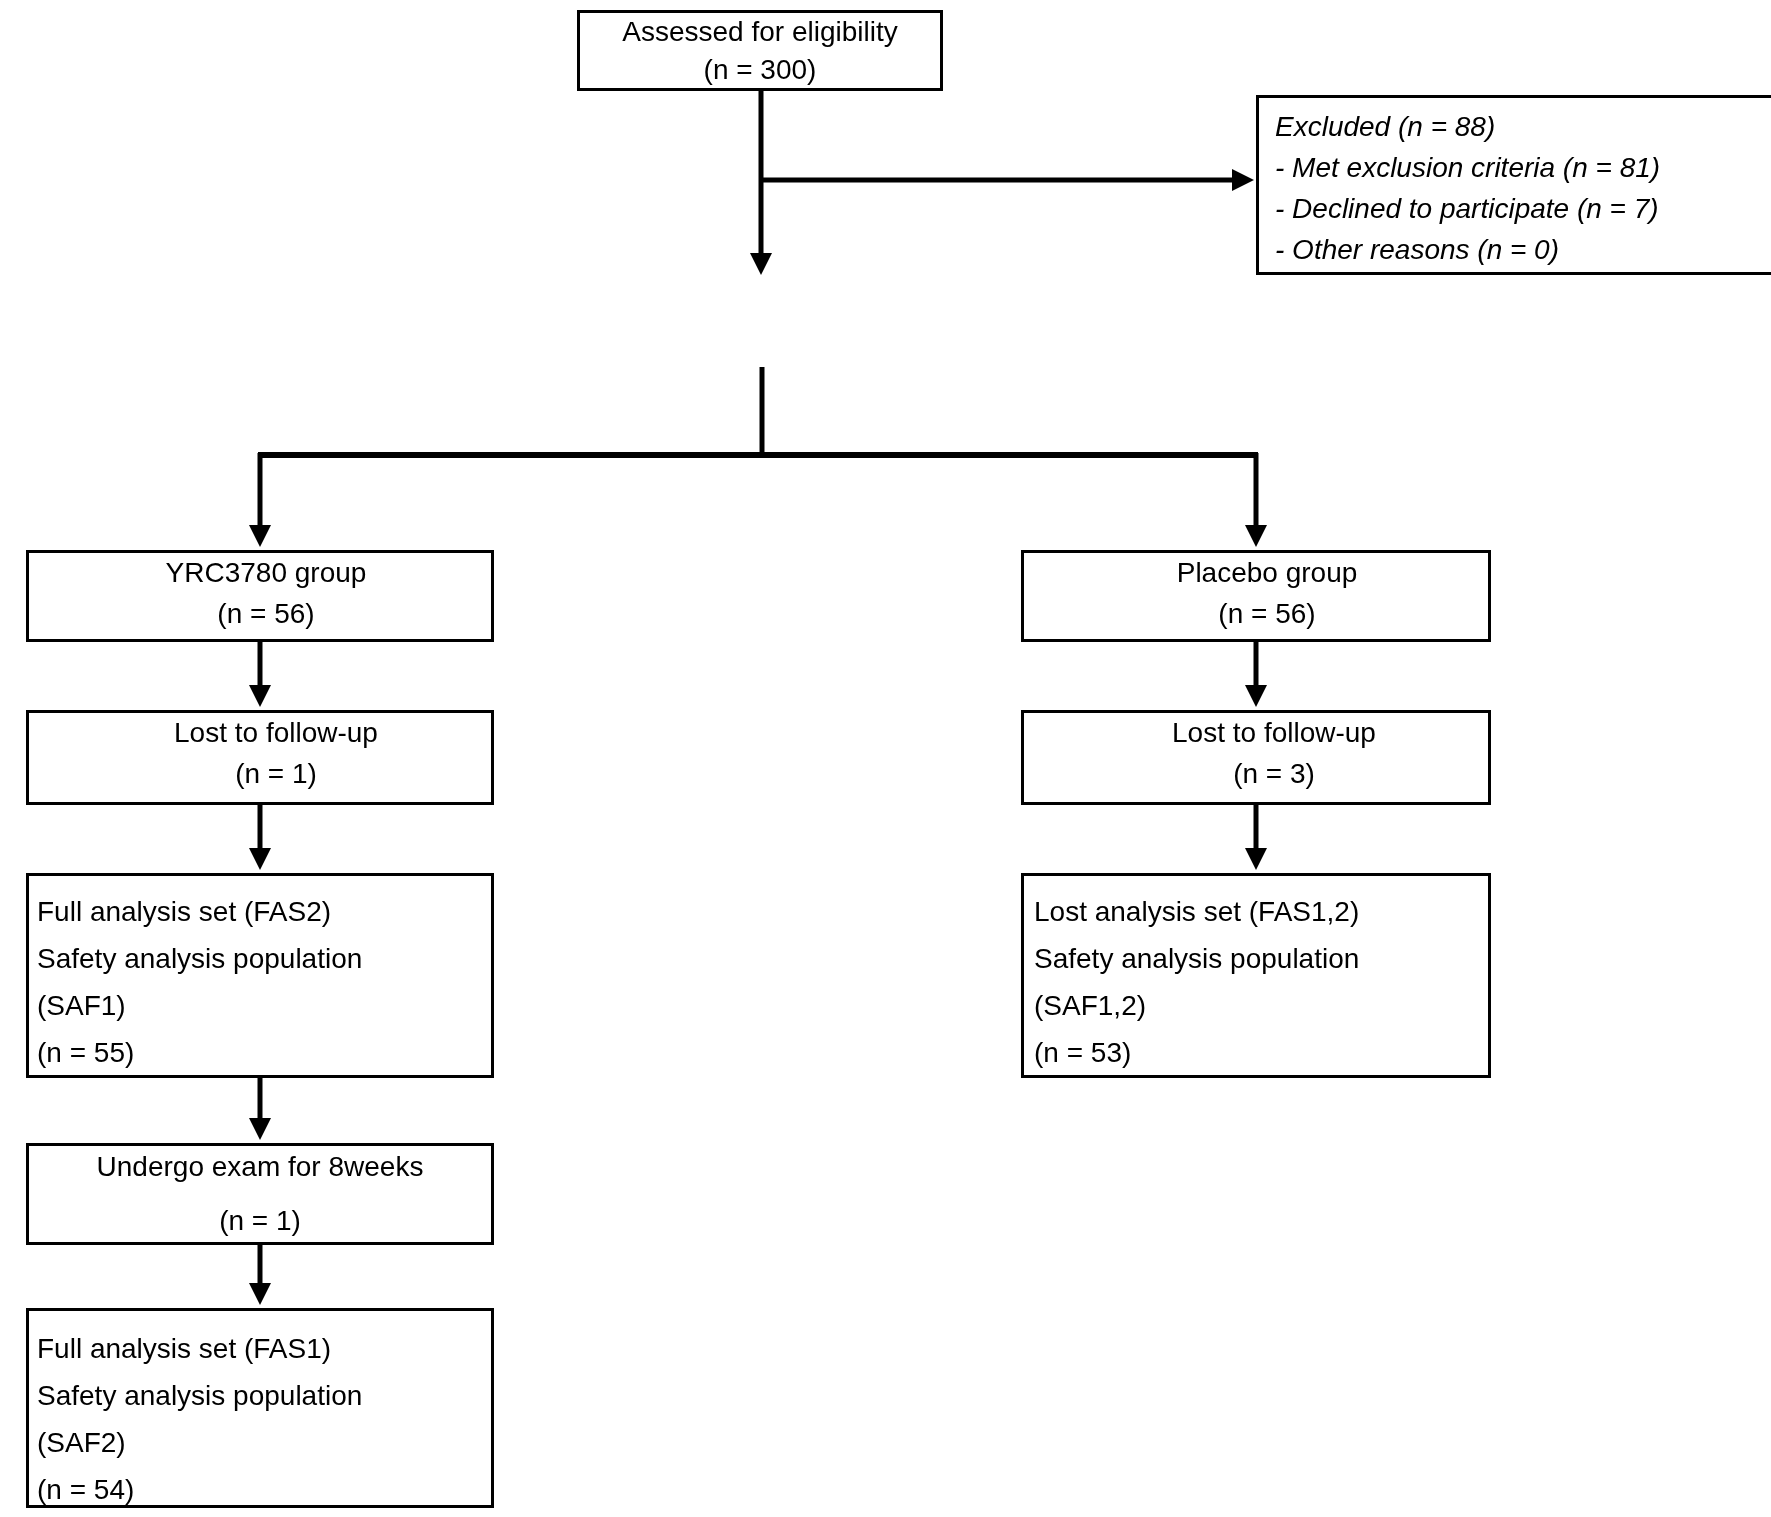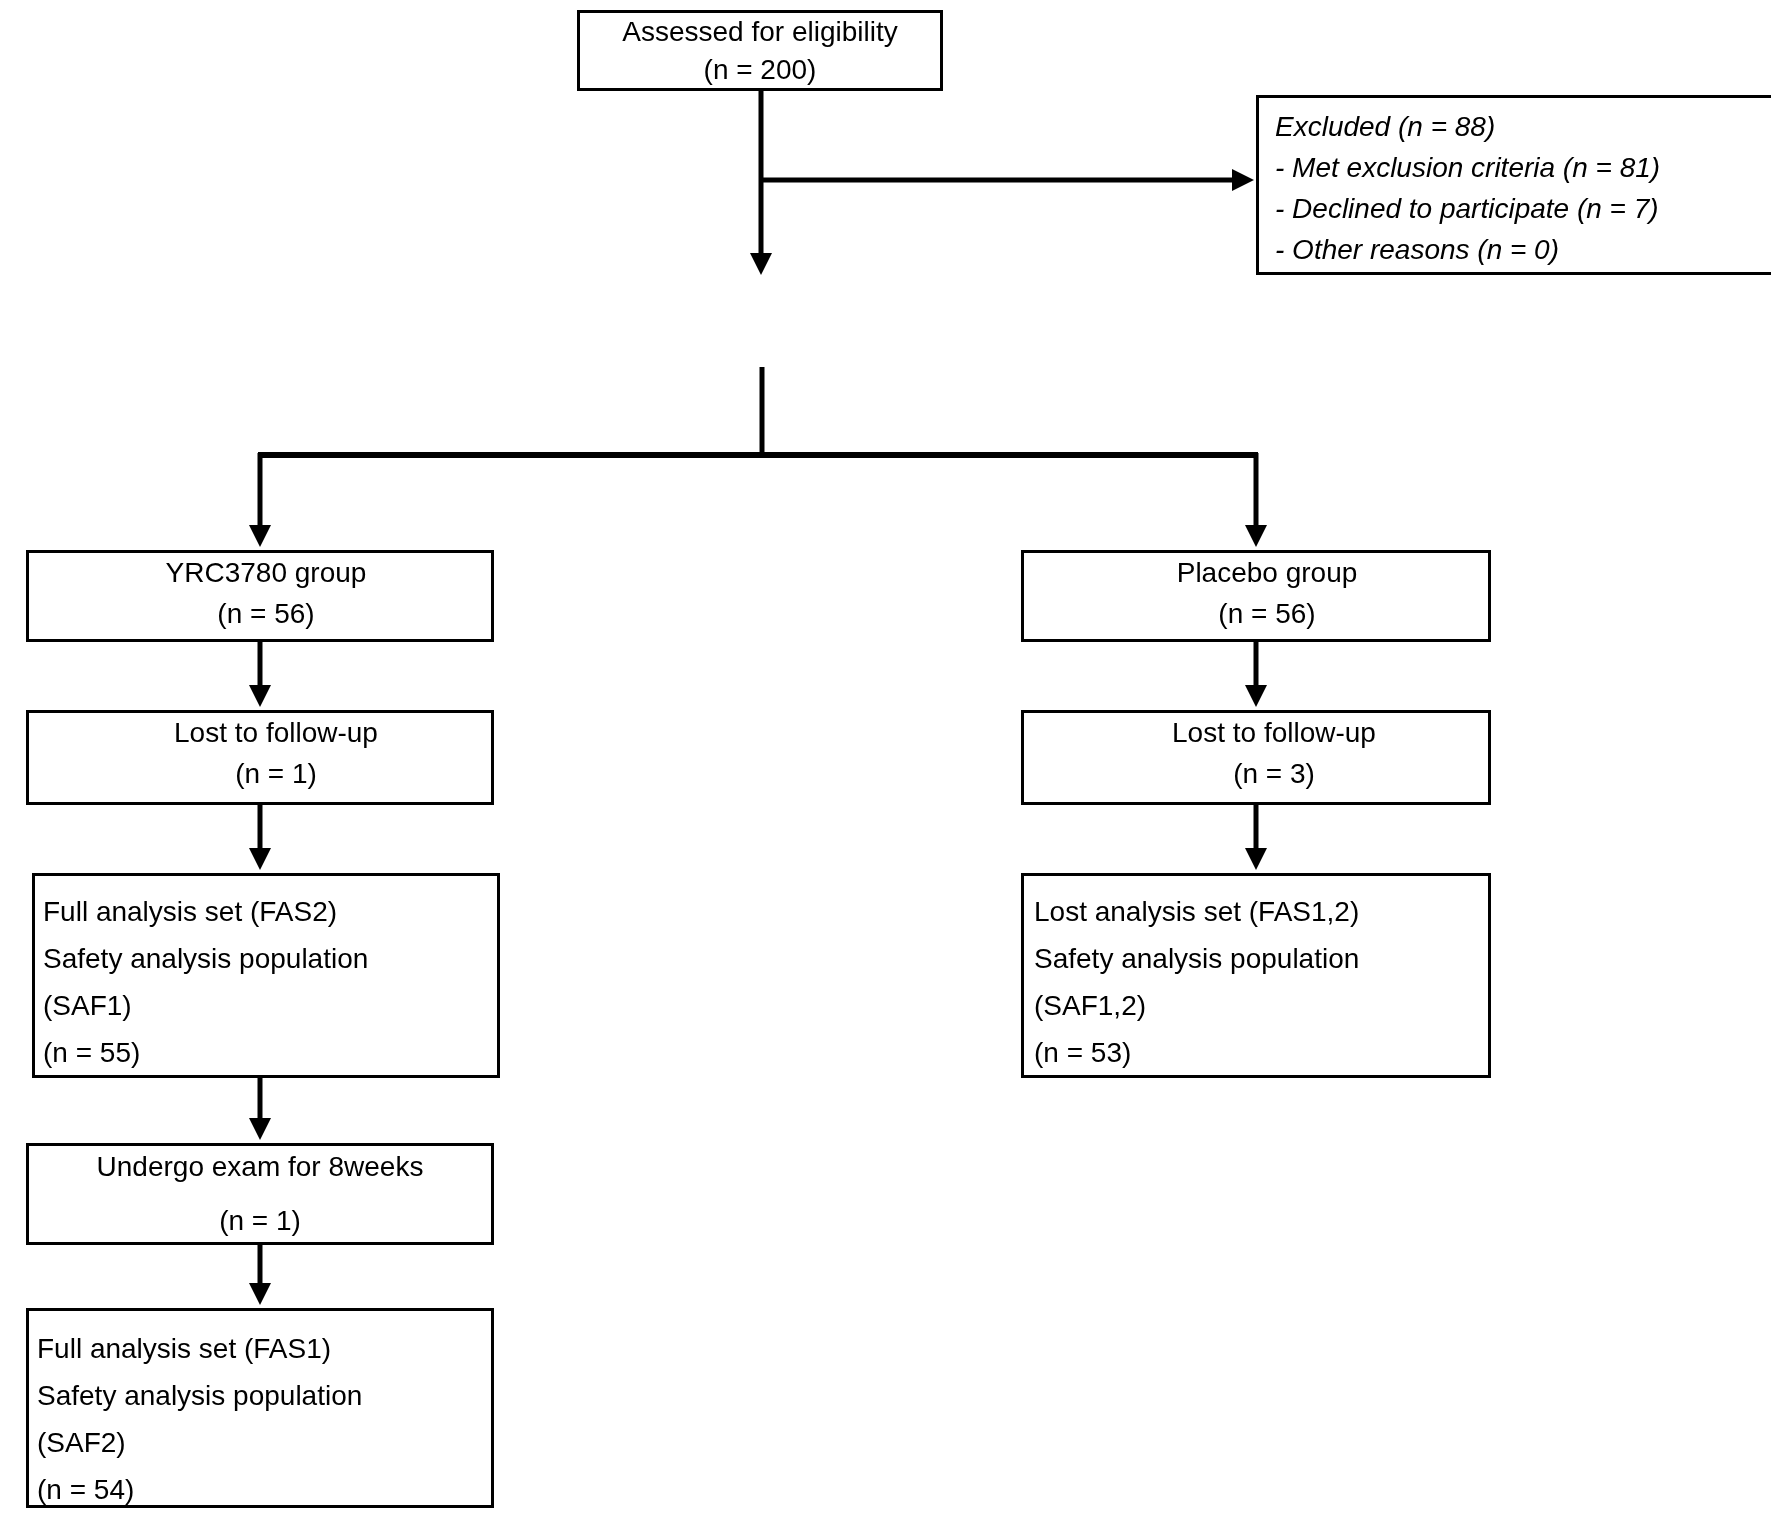--- a/index.html
+++ b/index.html
@@ -49,21 +49,21 @@
     display: block;
   }
   
   .box-assessed   { left: 553px; top: 10px;   width: 366px; height: 81px;  line-height: 1.35; }
   .box-excluded   { left: 1232px; top: 95px;  width: 530px; height: 180px; padding: 8px 6px 0 16px; line-height: 41px; font-style: italic; }
   .box-randomized { left: 555px; top: 277px;  width: 366px; height: 90px; }
   .box-yrc        { left: 2px;   top: 550px;  width: 468px; height: 92px;  padding-left: 12px; column-gap: 57px; }
   .box-placebo    { left: 997px; top: 550px;  width: 470px; height: 92px;  padding-left: 22px; column-gap: 72px; }
   .box-lost-left  { left: 2px;   top: 710px;  width: 468px; height: 95px;  padding-left: 32px; column-gap: 48px; }
   .box-lost-right { left: 997px; top: 710px;  width: 470px; height: 95px;  padding-left: 36px; column-gap: 50px; }
-  .box-fas-left   { left: 8px;   top: 873px;  width: 468px; height: 205px; padding: 12px 4px 0 8px;  line-height: 47px; }
+  .box-fas-left   { left: 2px;   top: 873px;  width: 468px; height: 205px; padding: 12px 4px 0 8px;  line-height: 47px; }
   .box-fas-right  { left: 997px; top: 873px;  width: 470px; height: 205px; padding: 12px 4px 0 10px; line-height: 47px; }
   .box-undergo    { left: 2px;   top: 1143px; width: 468px; height: 102px; line-height: 1.5; justify-content: space-between; }
   .box-fas-bottom { left: 2px;   top: 1308px; width: 468px; height: 200px; padding: 14px 4px 0 8px;  line-height: 47px; }
 </style>
 </head>
 <body>
 
 <div class="canvas">
 
   <svg class="connectors" viewBox="0 0 1771 1517" xmlns="http://www.w3.org/2000/svg">
@@ -119,21 +119,21 @@
     </g>
 
     <g>
       <line x1="236" y1="1245" x2="236" y2="1287" stroke="#000" stroke-width="5"></line>
       <polygon points="236,1305 225,1283 247,1283" fill="#000"></polygon>
     </g>
   </svg>
 
   <div class="box center-2line box-assessed">
     <span class="ln">Assessed for eligibility</span>
-    <span class="ln">(n = 200)</span>
+    <span class="ln">(n = 300)</span>
   </div>
 
   <div class="box multi-line box-excluded">
     <span class="ln">Excluded (n = 88)</span>
     <span class="ln">- Met exclusion criteria (n = 81)</span>
     <span class="ln">- Declined to participate (n = 7)</span>
     <span class="ln">- Other reasons (n = 0)</span>
   </div>
 
 

